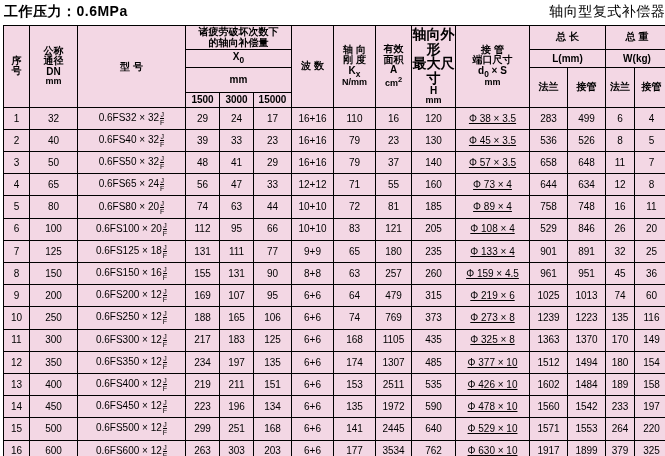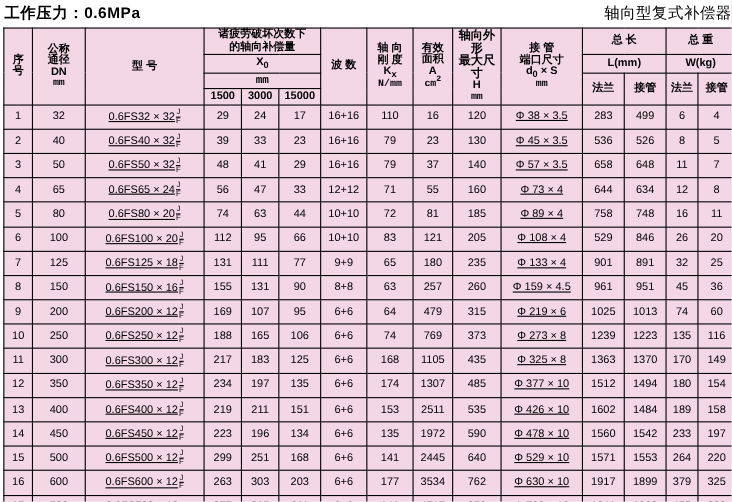--- a/index.html
+++ b/index.html
@@ -40,32 +40,31 @@
     font-size:10px;
     padding:0;
     line-height:1.15;
     font-weight:normal;
   }
   table.spec thead td{
     font-weight:bold;
     font-size:10px;
     padding:1px 0;
   }
-  .small{font-size:11px;}
+  .small{font-size:14px;}
   .vtxt{
     display:block;
     line-height:1.05;
   }
-  .unit{font-size:9px;font-weight:bold;font-family:Liberation Mono, monospace;}
+  .unit{font-size:9px;font-weight:bold;}
   .rowh{height:22.2px;}
   .body td{font-size:10px;}
   .model{
     white-space:nowrap;
     font-size:10px;
-    text-decoration:underline;
   }
   .frac{
     display:inline-block;
     vertical-align:middle;
     font-size:7px;
     line-height:1;
     text-align:center;
     margin-left:1px;
   }
   .frac b{display:block;font-weight:normal;}

